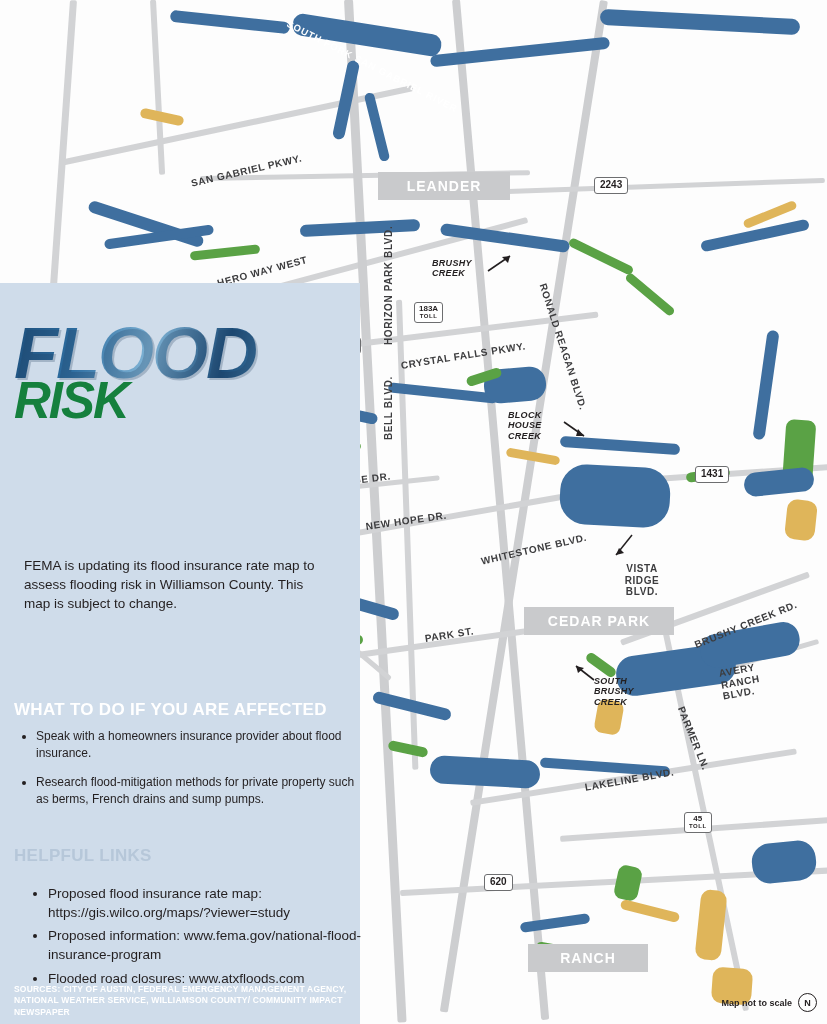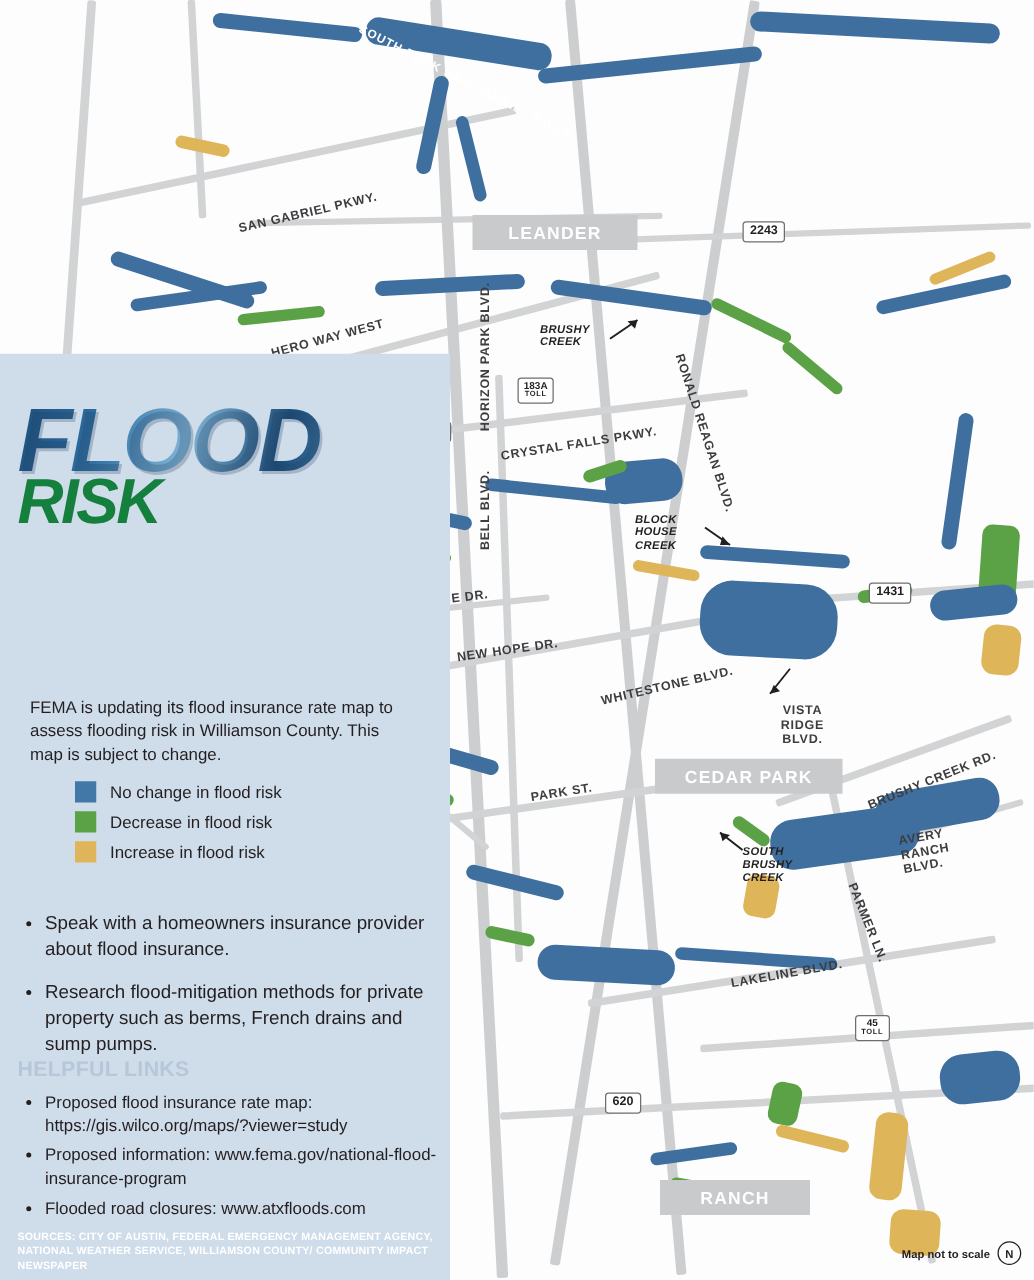--- a/index.html
+++ b/index.html
@@ -85,27 +85,27 @@
   .legend{position:absolute;left:60px;top:625px;width:290px;}
   .legend-row{display:flex;align-items:center;margin-bottom:7px;}
   .swatch{width:17px;height:17px;margin-right:11px;flex:0 0 auto;}
   .legend-text{color:#231f20;font-size:13.5px;}
 
   .affected-head{
     position:absolute;left:14px;top:700px;width:330px;
     color:#ffffff;font-weight:bold;font-size:17px;letter-spacing:.3px;
   }
   .affected-list{position:absolute;left:16px;top:728px;width:325px;margin:0;padding:0 0 0 20px;}
-  .affected-list li{color:#231f20;font-size:15px;line-height:1.42;margin-bottom:12px;}
+  .affected-list li{color:#231f20;font-size:12px;line-height:1.42;margin-bottom:12px;}
 
   .links-head{
     position:absolute;left:14px;top:846px;width:330px;
     color:#b6c7d9;font-weight:bold;font-size:17px;letter-spacing:.3px;
   }
-  .links-list{position:absolute;left:16px;top:872px;width:330px;margin:0;padding:0 0 0 20px;}
+  .links-list{position:absolute;left:16px;top:872px;width:330px;margin:12px;padding:0 0 0 20px;}
   .links-list li{color:#231f20;font-size:13.5px;line-height:1.42;margin-bottom:4px;}
 
   .sources{
     position:absolute;left:14px;top:984px;width:338px;
     color:#ffffff;font-weight:bold;font-size:8.5px;line-height:1.35;letter-spacing:.2px;
   }
 
   .scale-note{
     position:absolute;right:10px;bottom:12px;display:flex;align-items:center;gap:6px;
     color:#231f20;font-size:9px;font-weight:bold;
@@ -278,35 +278,22 @@
   <div class="panel"></div>
   <div class="panel-fade"></div>
 
   <div class="title-block">
     <div class="flood-word">FLOOD</div>
     <div class="risk-word">RISK</div>
   </div>
 
   <div class="body-copy">FEMA is updating its flood insurance rate map to assess flooding risk in Williamson County. This map is subject to change.</div>
 
-  <div class="legend">
-    <div class="legend-row">
-      <span class="swatch" style="background:#4278a8;"></span>
-      <span class="legend-text">No change in flood risk</span>
-    </div>
-    <div class="legend-row">
-      <span class="swatch" style="background:#5aa245;"></span>
-      <span class="legend-text">Decrease in flood risk</span>
-    </div>
-    <div class="legend-row">
-      <span class="swatch" style="background:#dfb55a;"></span>
-      <span class="legend-text">Increase in flood risk</span>
-    </div>
-  </div>
-
+
+  <div class="affected-head">WHAT TO DO IF YOU ARE AFFECTED</div>
   <ul class="affected-list">
     <li>Speak with a homeowners insurance provider about flood insurance.</li>
     <li>Research flood-mitigation methods for private property such as berms, French drains and sump pumps.</li>
   </ul>
 
   <div class="links-head">HELPFUL LINKS</div>
   <ul class="links-list">
     <li>Proposed flood insurance rate map: https://gis.wilco.org/maps/?viewer=study</li>
     <li>Proposed information: www.fema.gov/national-flood-insurance-program</li>
     <li>Flooded road closures: www.atxfloods.com</li>

